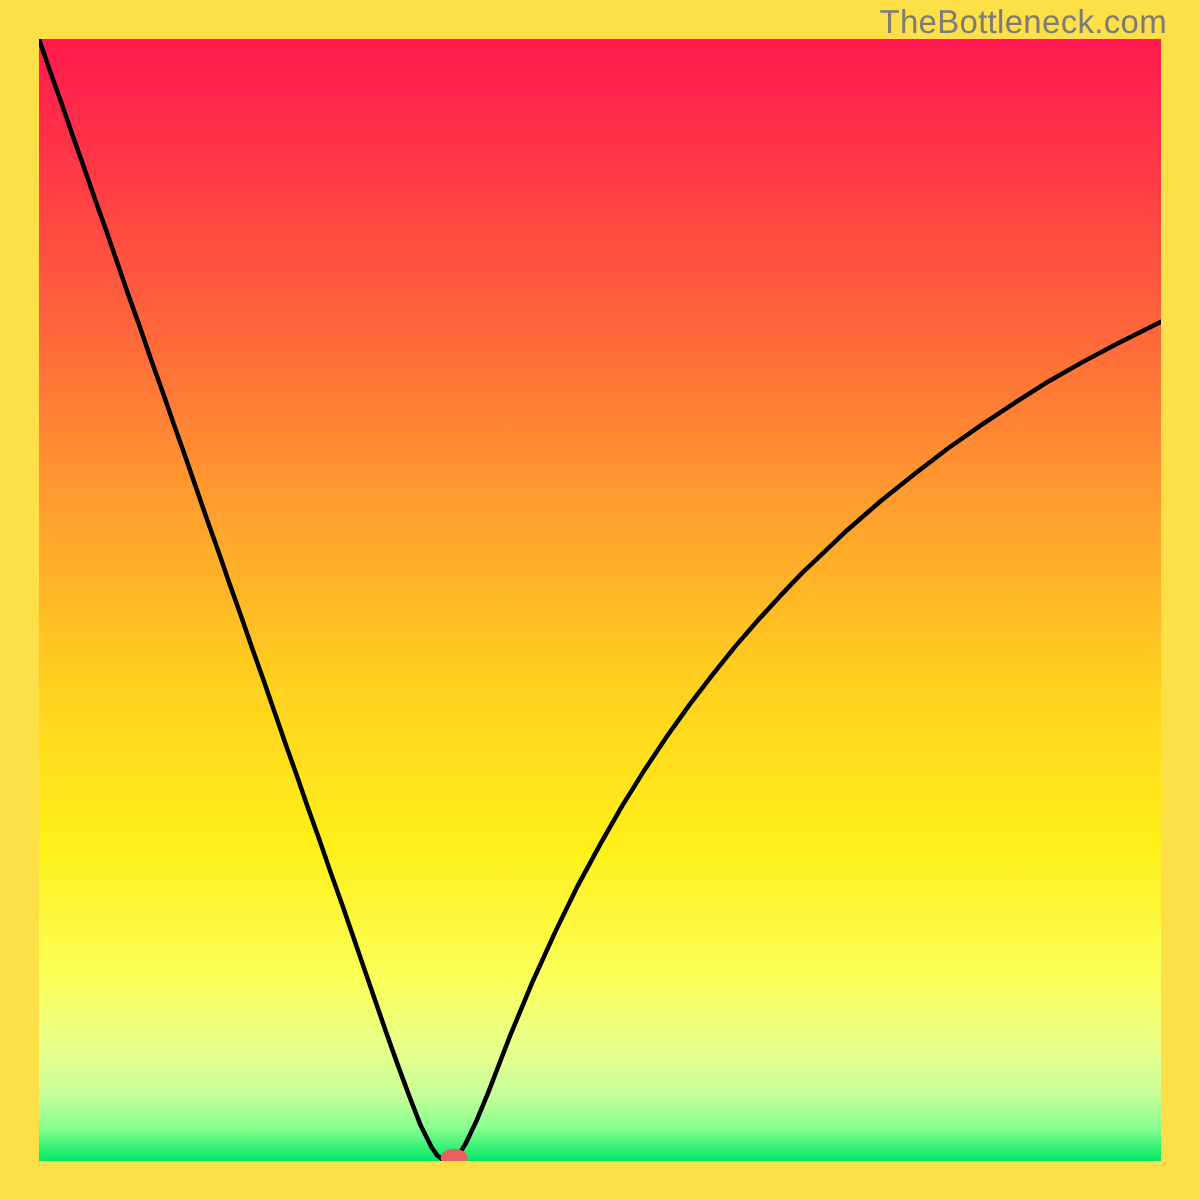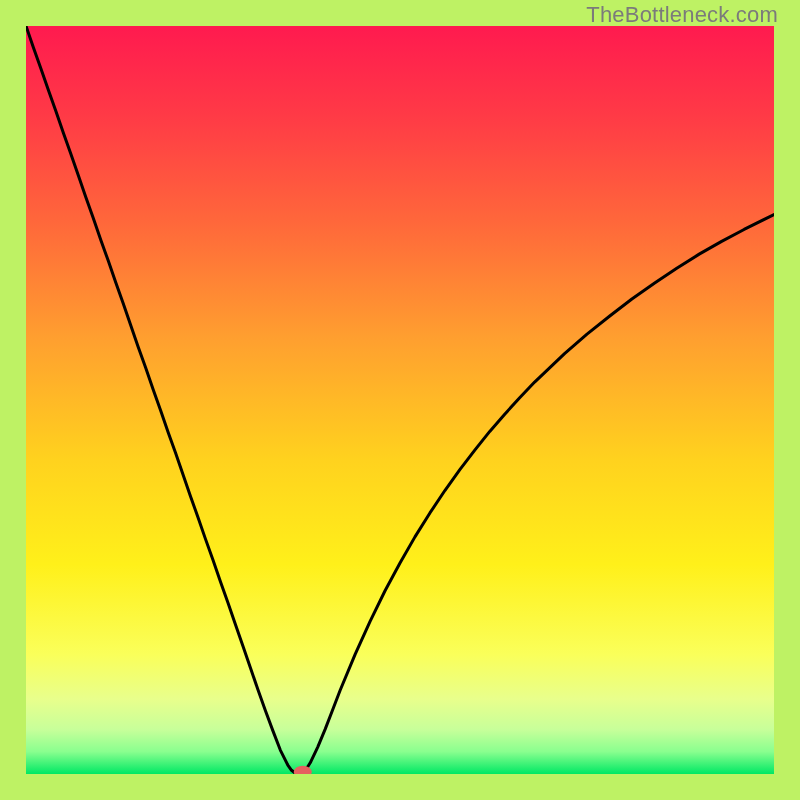--- a/index.html
+++ b/index.html
@@ -8,21 +8,21 @@
     width: 800px;
     height: 800px;
     background: #000;
     overflow: hidden;
     font-family: Arial, Helvetica, sans-serif;
   }
   .frame {
     position: relative;
     width: 800px;
     height: 800px;
-    background: #bef264;
+    background: #fde047;
   }
   .watermark {
     position: absolute;
     top: 2px;
     right: 22px;
     color: #7b7b7b;
     font-size: 22px;
     font-weight: 500;
     letter-spacing: 0.2px;
     z-index: 5;

